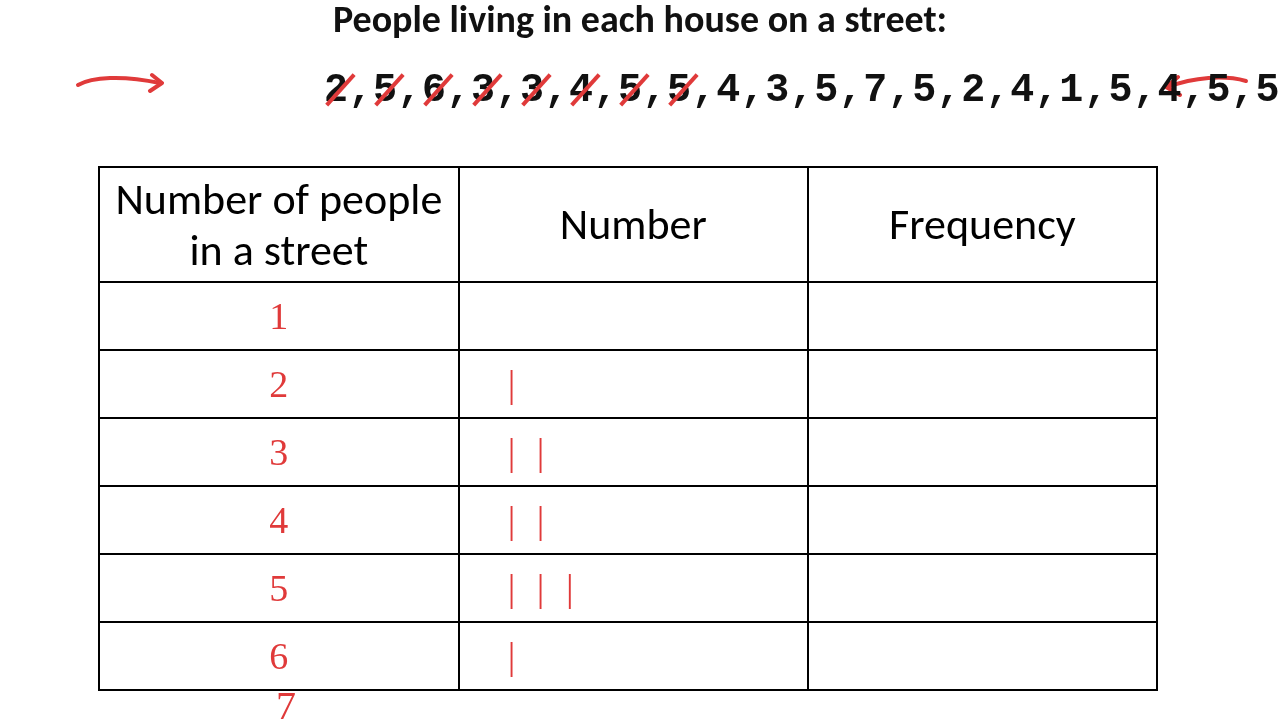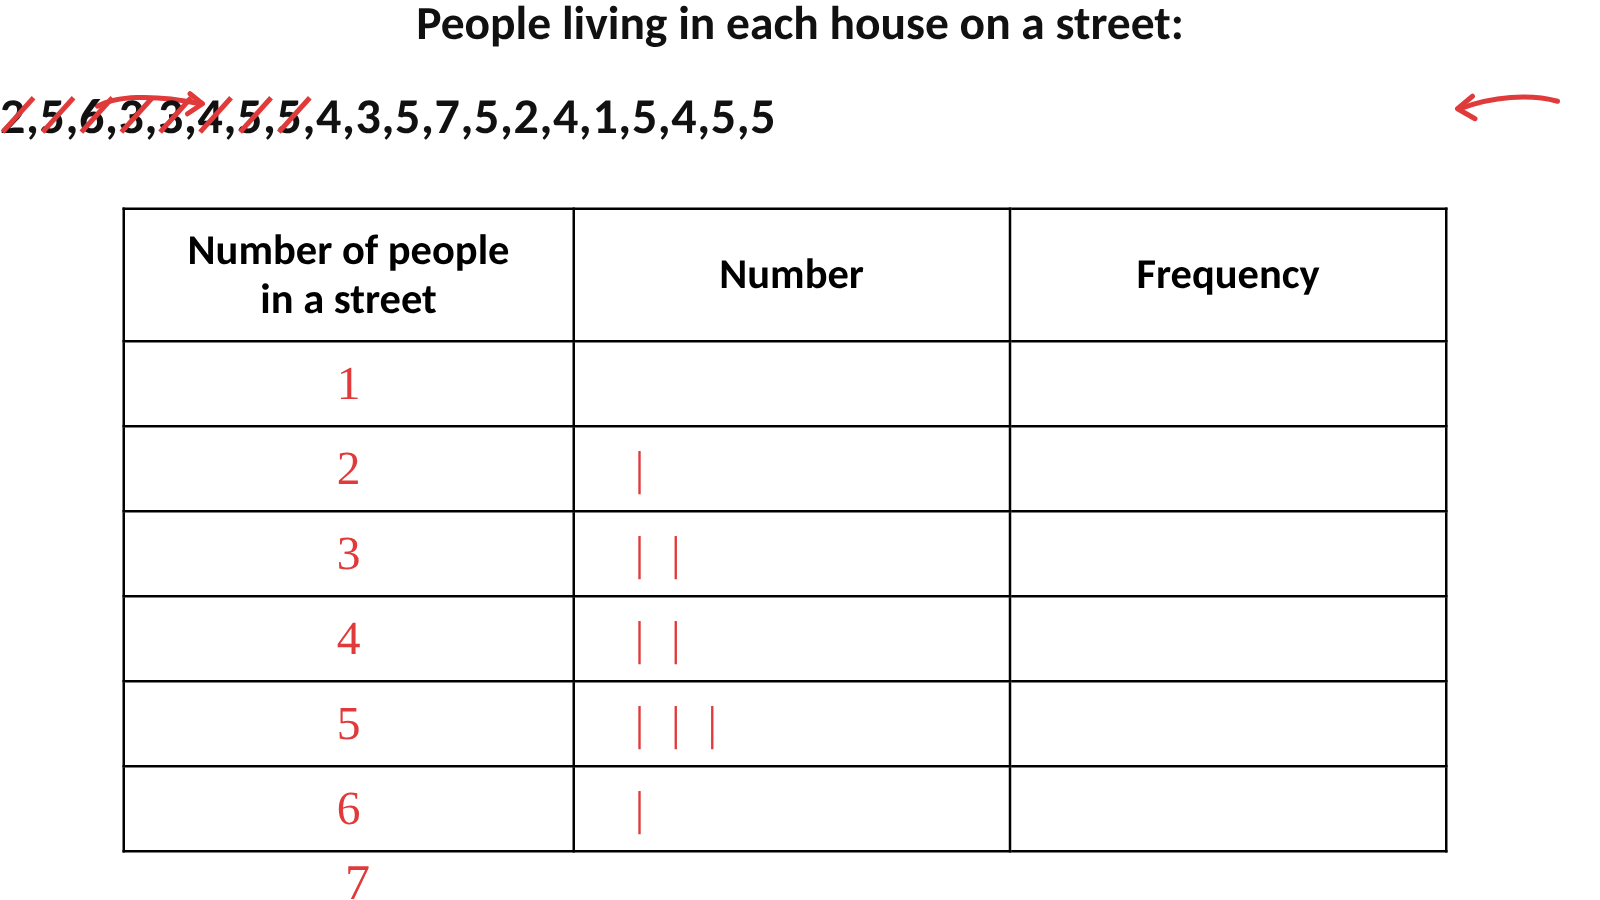--- a/index.html
+++ b/index.html
@@ -17,23 +17,24 @@
   }
   .title {
     text-align: center;
     font-weight: 700;
     font-size: 38px;
     color: #111;
     margin-top: -4px;
   }
   .datarow {
     position: relative;
-    text-align: left;
+    text-align: right;
     margin-top: 26px;
     height: 60px;
+    font-family: Liberation Mono, monospace;
   }
   .seq {
     display: inline-block;
     position: relative;
     font-weight: 700;
     font-size: 40px;
     color: #111;
     letter-spacing: 0.5px;
   }
   .num {
@@ -74,22 +75,22 @@
   
   .tbl {
     position: absolute;
     left: 98px;
     top: 170px;
     width: 1060px;
     border-collapse: collapse;
   }
   .tbl th, .tbl td {
     border: 2px solid #000;
-    font-size: 34px;
-    font-weight: 700;
+    font-size: 44px;
+    font-weight: 400;
     text-align: center;
     vertical-align: middle;
   }
   .tbl thead th {
     height: 106px;
     padding: 6px 10px;
     line-height: 1.15;
   }
   .tbl tbody td {
     height: 68px;

